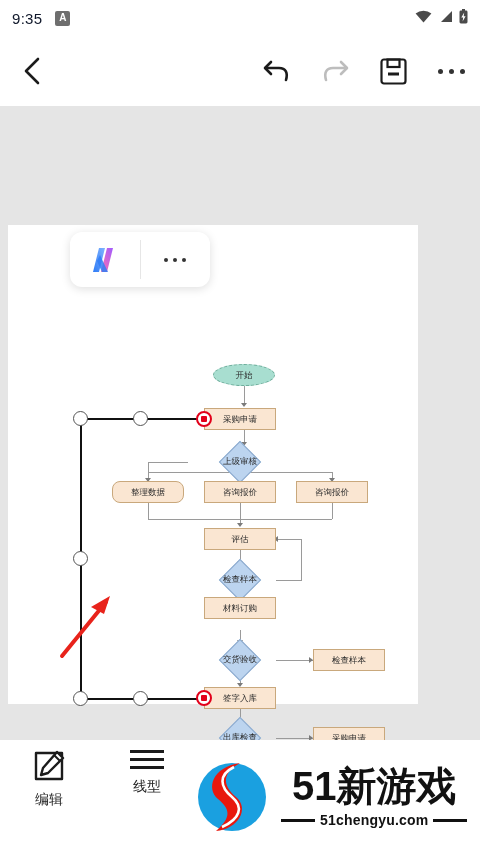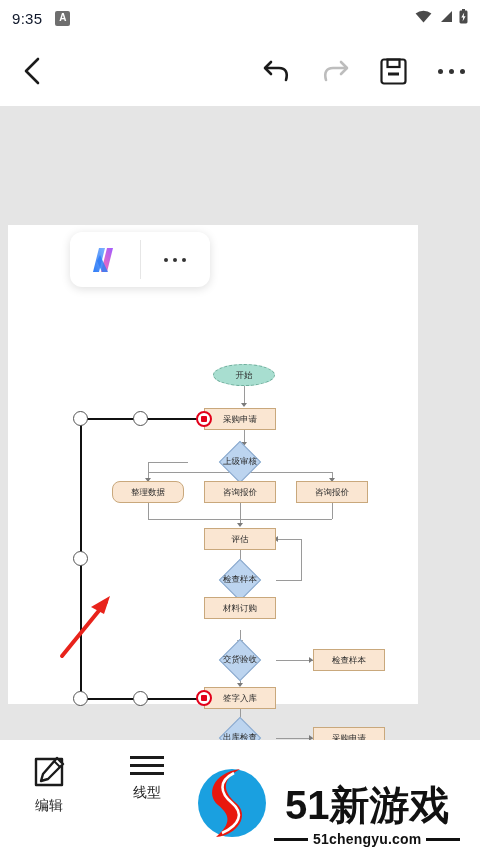--- a/index.html
+++ b/index.html
@@ -121,32 +121,32 @@
   .dots3 span { width: 4px; height: 4px; background: #333; border-radius: 50%; }
 
   
   .red-arrow { position: absolute; z-index: 6; }
 
   
   .bottombar {
     position: absolute; left: 0; bottom: 0; width: 480px; height: 115px;
     background: #ffffff; border-top-left-radius: 18px; border-top-right-radius: 18px;
   }
-  .bb-items { display: flex; align-items: flex-start; padding-top: 16px; }
+  .bb-items { display: flex; align-items: flex-start; padding-top: 10px; }
   .bb-item {
     width: 98px; display: flex; flex-direction: column; align-items: center; gap: 9px;
   }
   .bb-label { font-size: 14px; color: #262626; }
   .lines-icon { display: flex; flex-direction: column; gap: 5px; }
   .lines-icon i { display: block; width: 34px; height: 3px; background: #1b1b1b; }
 
   
   .watermark {
     position: absolute; right: 2px; bottom: 8px; width: 290px; height: 100px;
-    display: flex; align-items: flex-end; gap: 6px;
+    display: flex; align-items: center; gap: 13px;
   }
   .wm-text { display: flex; flex-direction: column; align-items: center; }
   .wm-main {
     font-size: 40px; font-weight: bold; color: #111; letter-spacing: 0px;
     line-height: 1; white-space: nowrap;
   }
   .wm-sub-row { display: flex; align-items: center; gap: 5px; margin-top: 6px; }
   .wm-rule { width: 34px; height: 3px; background: #111; }
   .wm-sub { font-size: 14px; font-weight: bold; color: #111; letter-spacing: .2px; }
 </style>

